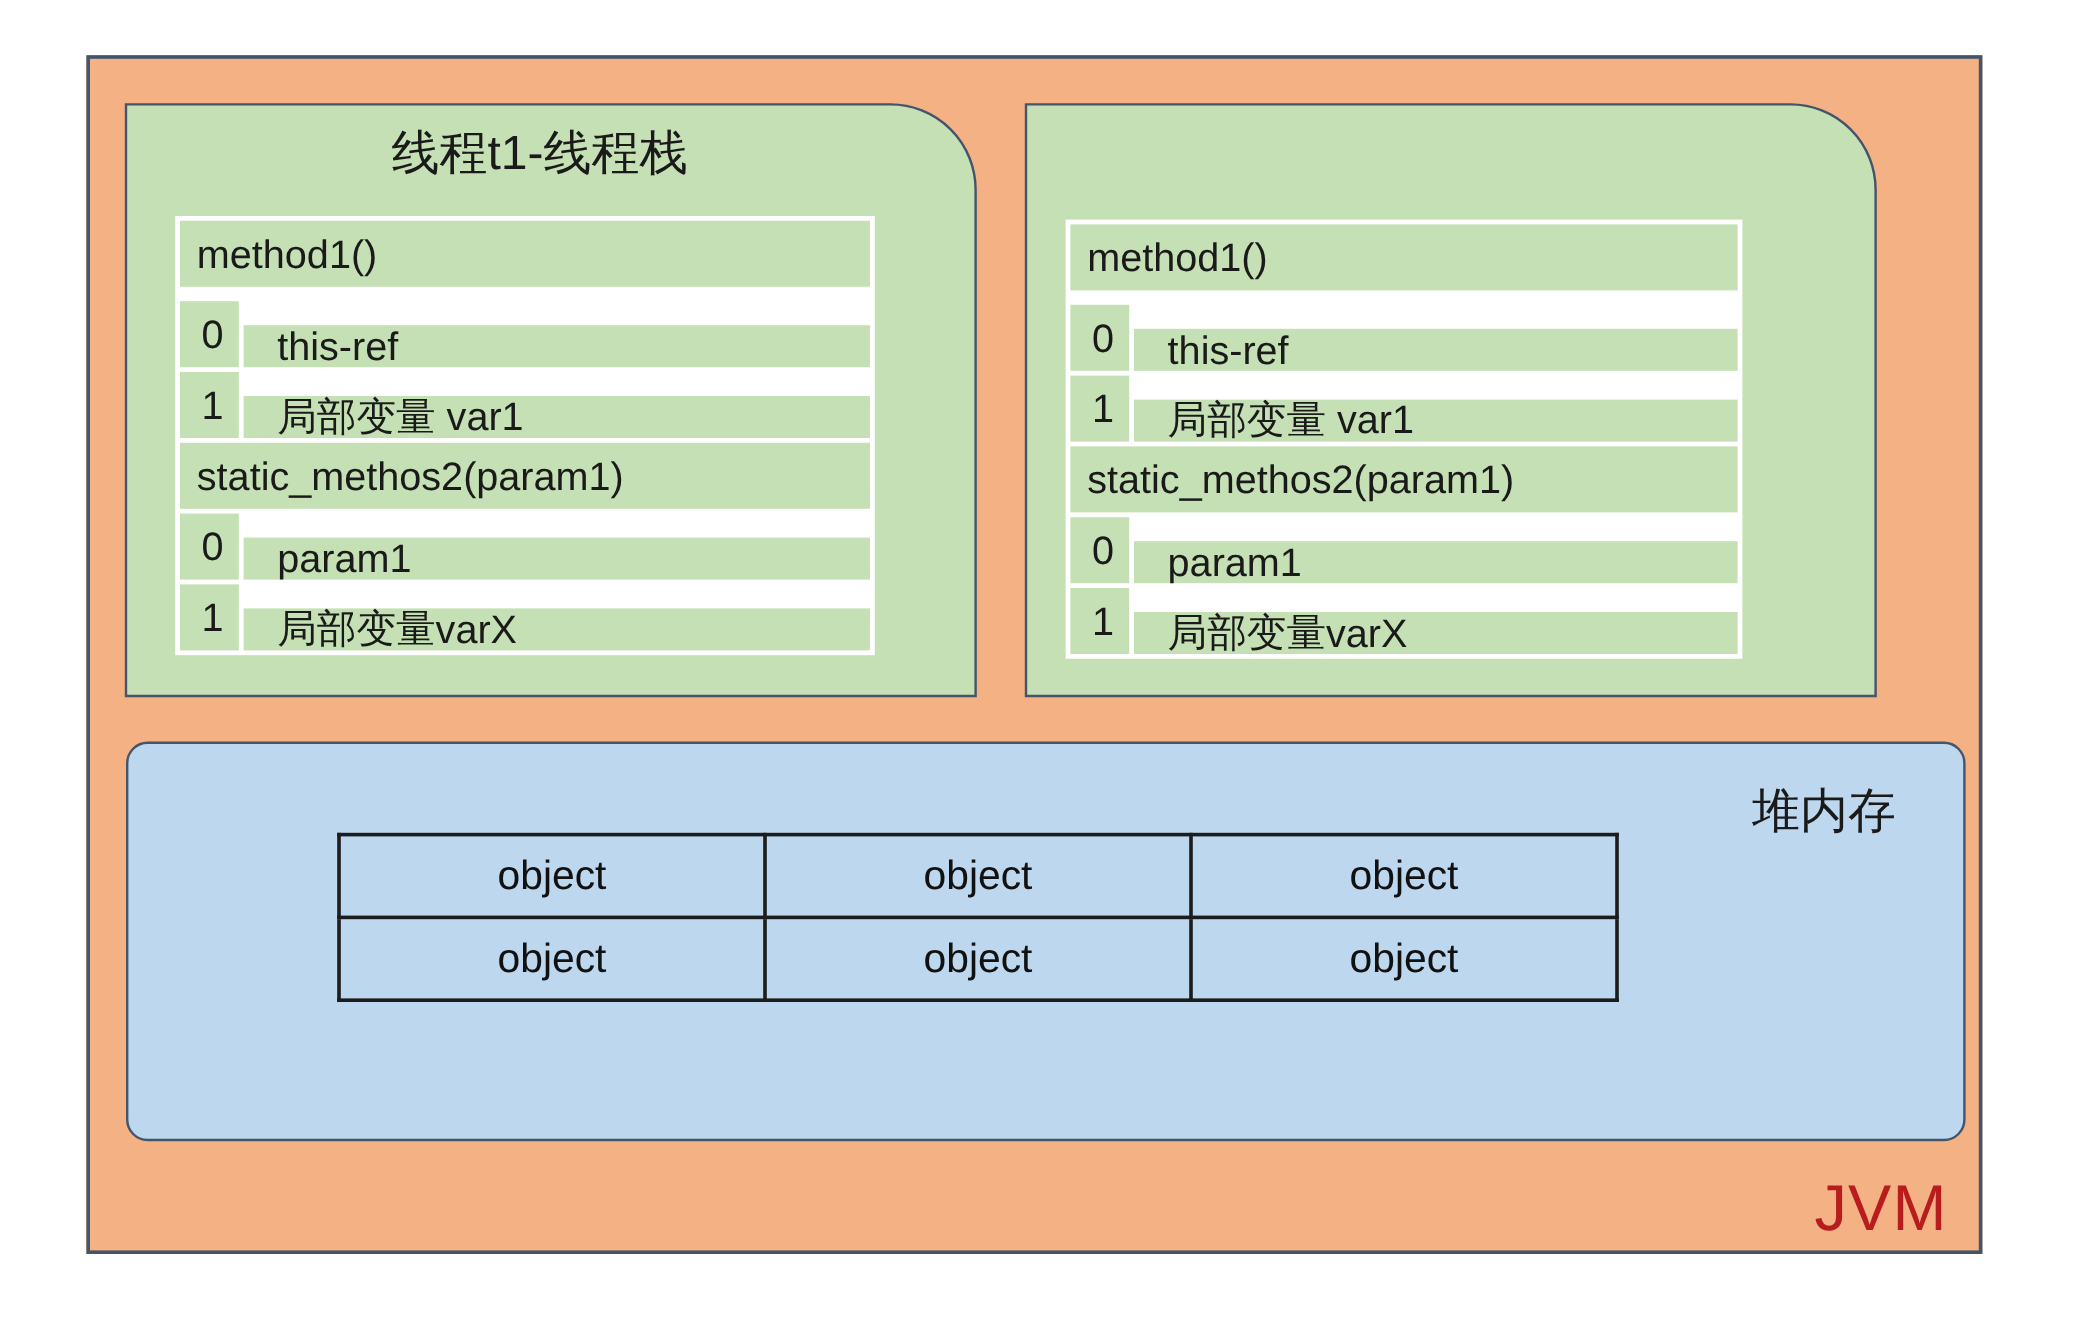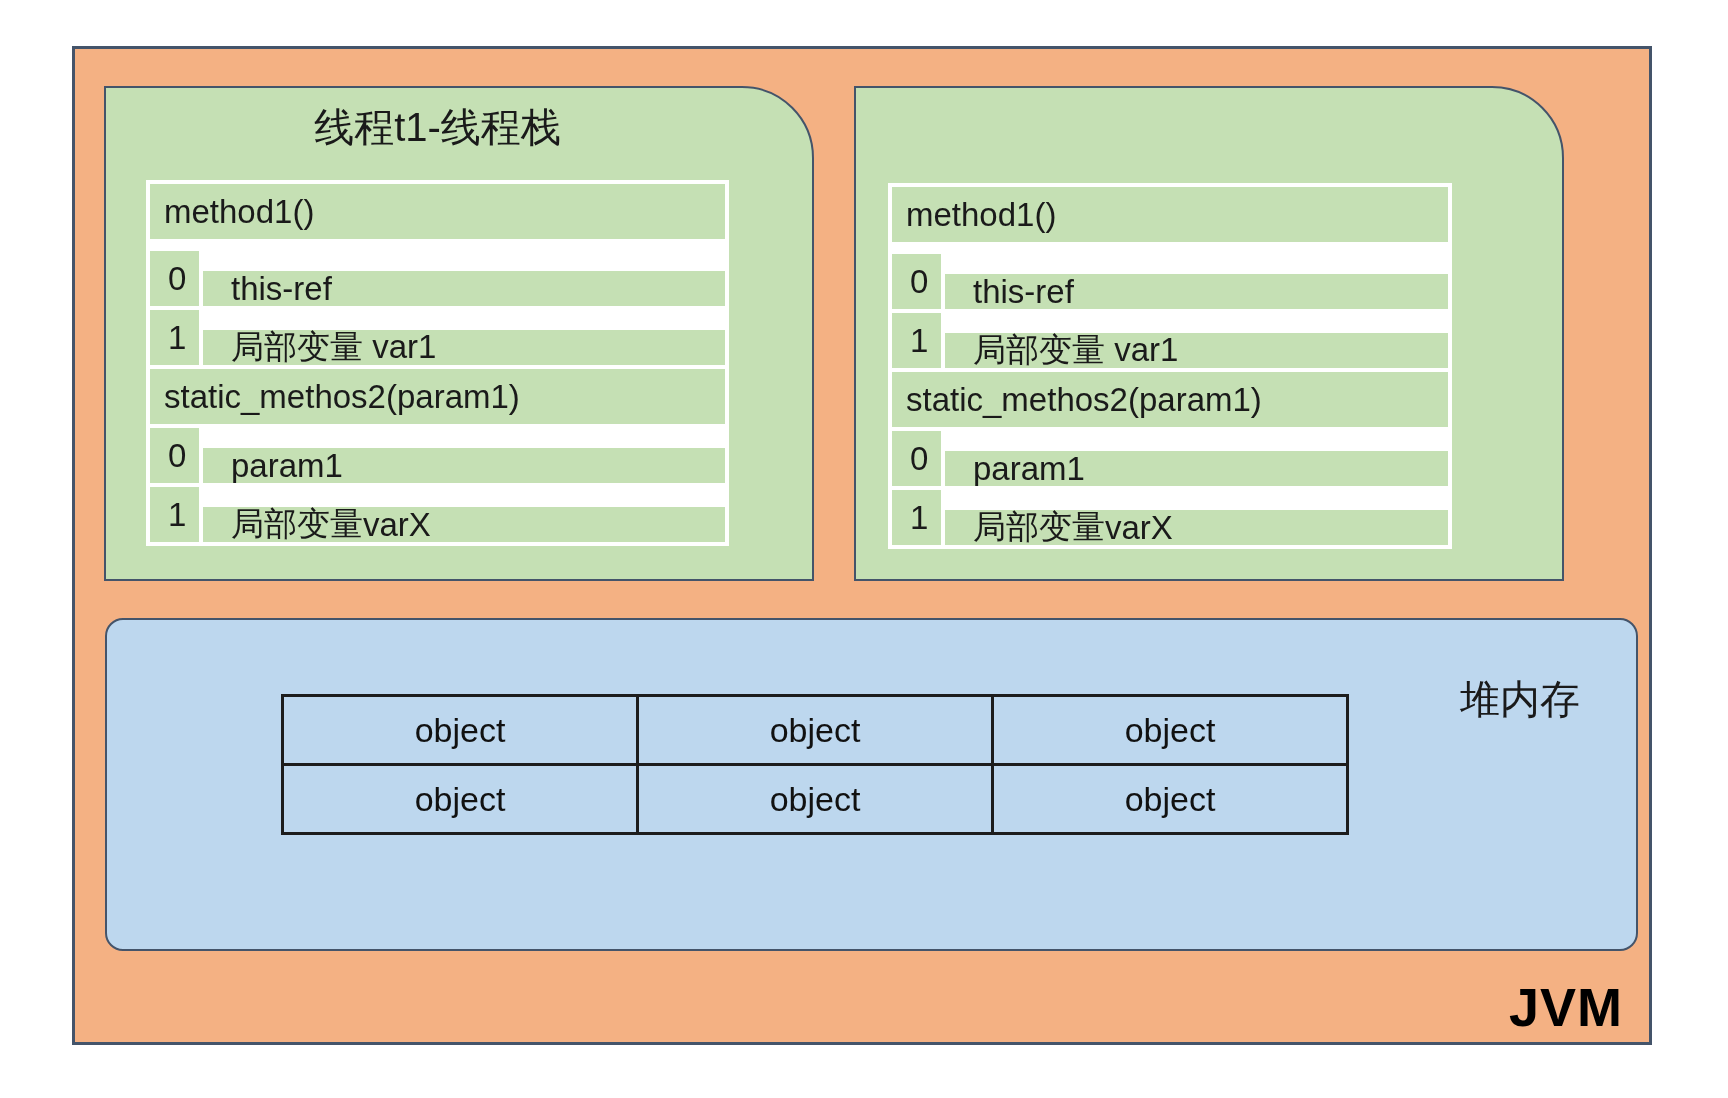--- a/index.html
+++ b/index.html
@@ -17,35 +17,35 @@
     width:1728px;height:1098px;position:relative;background:#FFFFFF;
     font-family:"Liberation Sans","DejaVu Sans",sans-serif;color:var(--text);
     overflow:hidden;
   }
   .jvm-box{
     position:absolute;left:72px;top:46px;width:1580px;height:999px;
     background:var(--jvm-fill);border:3px solid var(--outline);box-sizing:border-box;
   }
   .jvm-label{
     position:absolute;right:26px;bottom:4px;
-    font-size:54px;font-weight:bold;color:#000000;letter-spacing:1px;
+    font-size:54px;font-weight:normal;color:#b91c1c;letter-spacing:1px;
   }
   
   .stack-box{
     position:absolute;top:37px;width:710px;height:495px;
     background:var(--stack-fill);border:2px solid var(--outline);
     border-top-right-radius:72px;box-sizing:border-box;
   }
   .stack-box.first{left:29px;}
   .stack-box.second{left:779px;}
   .stack-title{
     position:absolute;top:12px;text-align:center;font-size:40px;color:var(--text);
     white-space:nowrap;
   }
-  .stack-box.first .stack-title{left:40px;width:583px;}
+  .stack-box.first .stack-title{left:52px;width:583px;}
   .stack-box.second .stack-title{left:32px;width:564px;}
   .stack-table{
     position:absolute;background:var(--grid-white);padding:4px;
     display:flex;flex-direction:column;gap:4px;box-sizing:border-box;
   }
   .stack-box.first .stack-table{left:40px;top:92px;width:583px;}
   .stack-box.second .stack-table{left:32px;top:95px;width:564px;}
   .frame-row{display:flex;gap:4px;height:55px;flex:none;}
   .frame-row.thick-after{margin-bottom:8px;}
   .cell{
@@ -60,21 +60,21 @@
     text-decoration-color:var(--squiggle);text-decoration-thickness:2px;
     text-underline-offset:7px;
   }
   
   .heap-box{
     position:absolute;left:30px;top:569px;width:1533px;height:333px;
     background:var(--heap-fill);border:2px solid var(--outline);
     border-radius:18px;box-sizing:border-box;
   }
   .heap-label{
-    position:absolute;top:52px;right:56px;font-size:40px;color:var(--text);white-space:nowrap;
+    position:absolute;top:28px;right:56px;font-size:40px;color:var(--text);white-space:nowrap;
   }
   .heap-table{
     position:absolute;left:174px;top:74px;border-collapse:collapse;
   }
   .heap-table td{
     width:352px;height:66px;border:3px solid var(--heap-border);
     text-align:center;vertical-align:middle;font-size:34px;color:#111;padding:0;
   }
 </style>
 </head>

